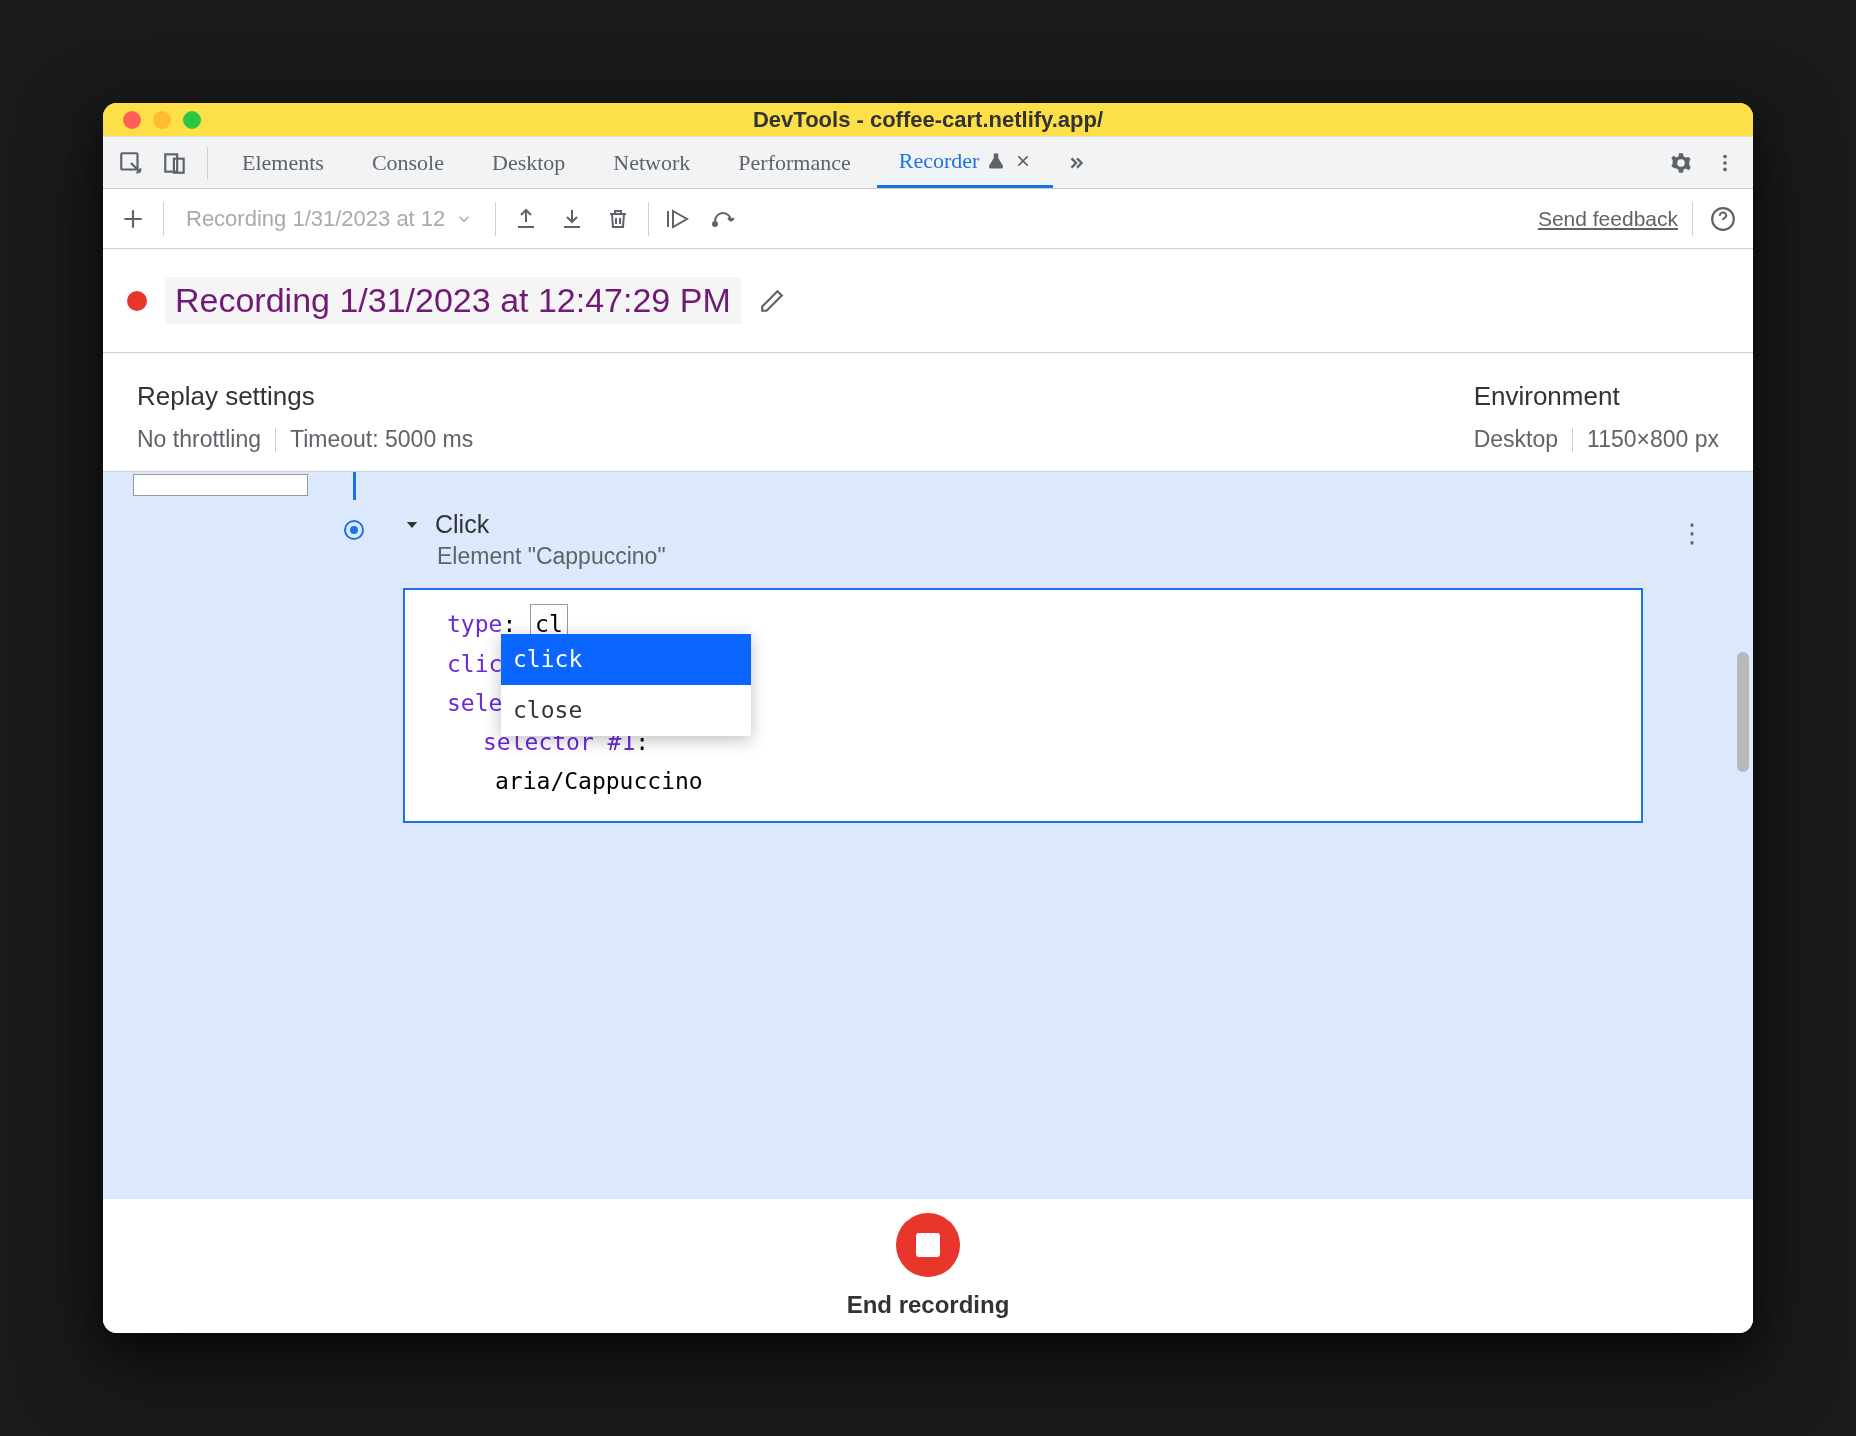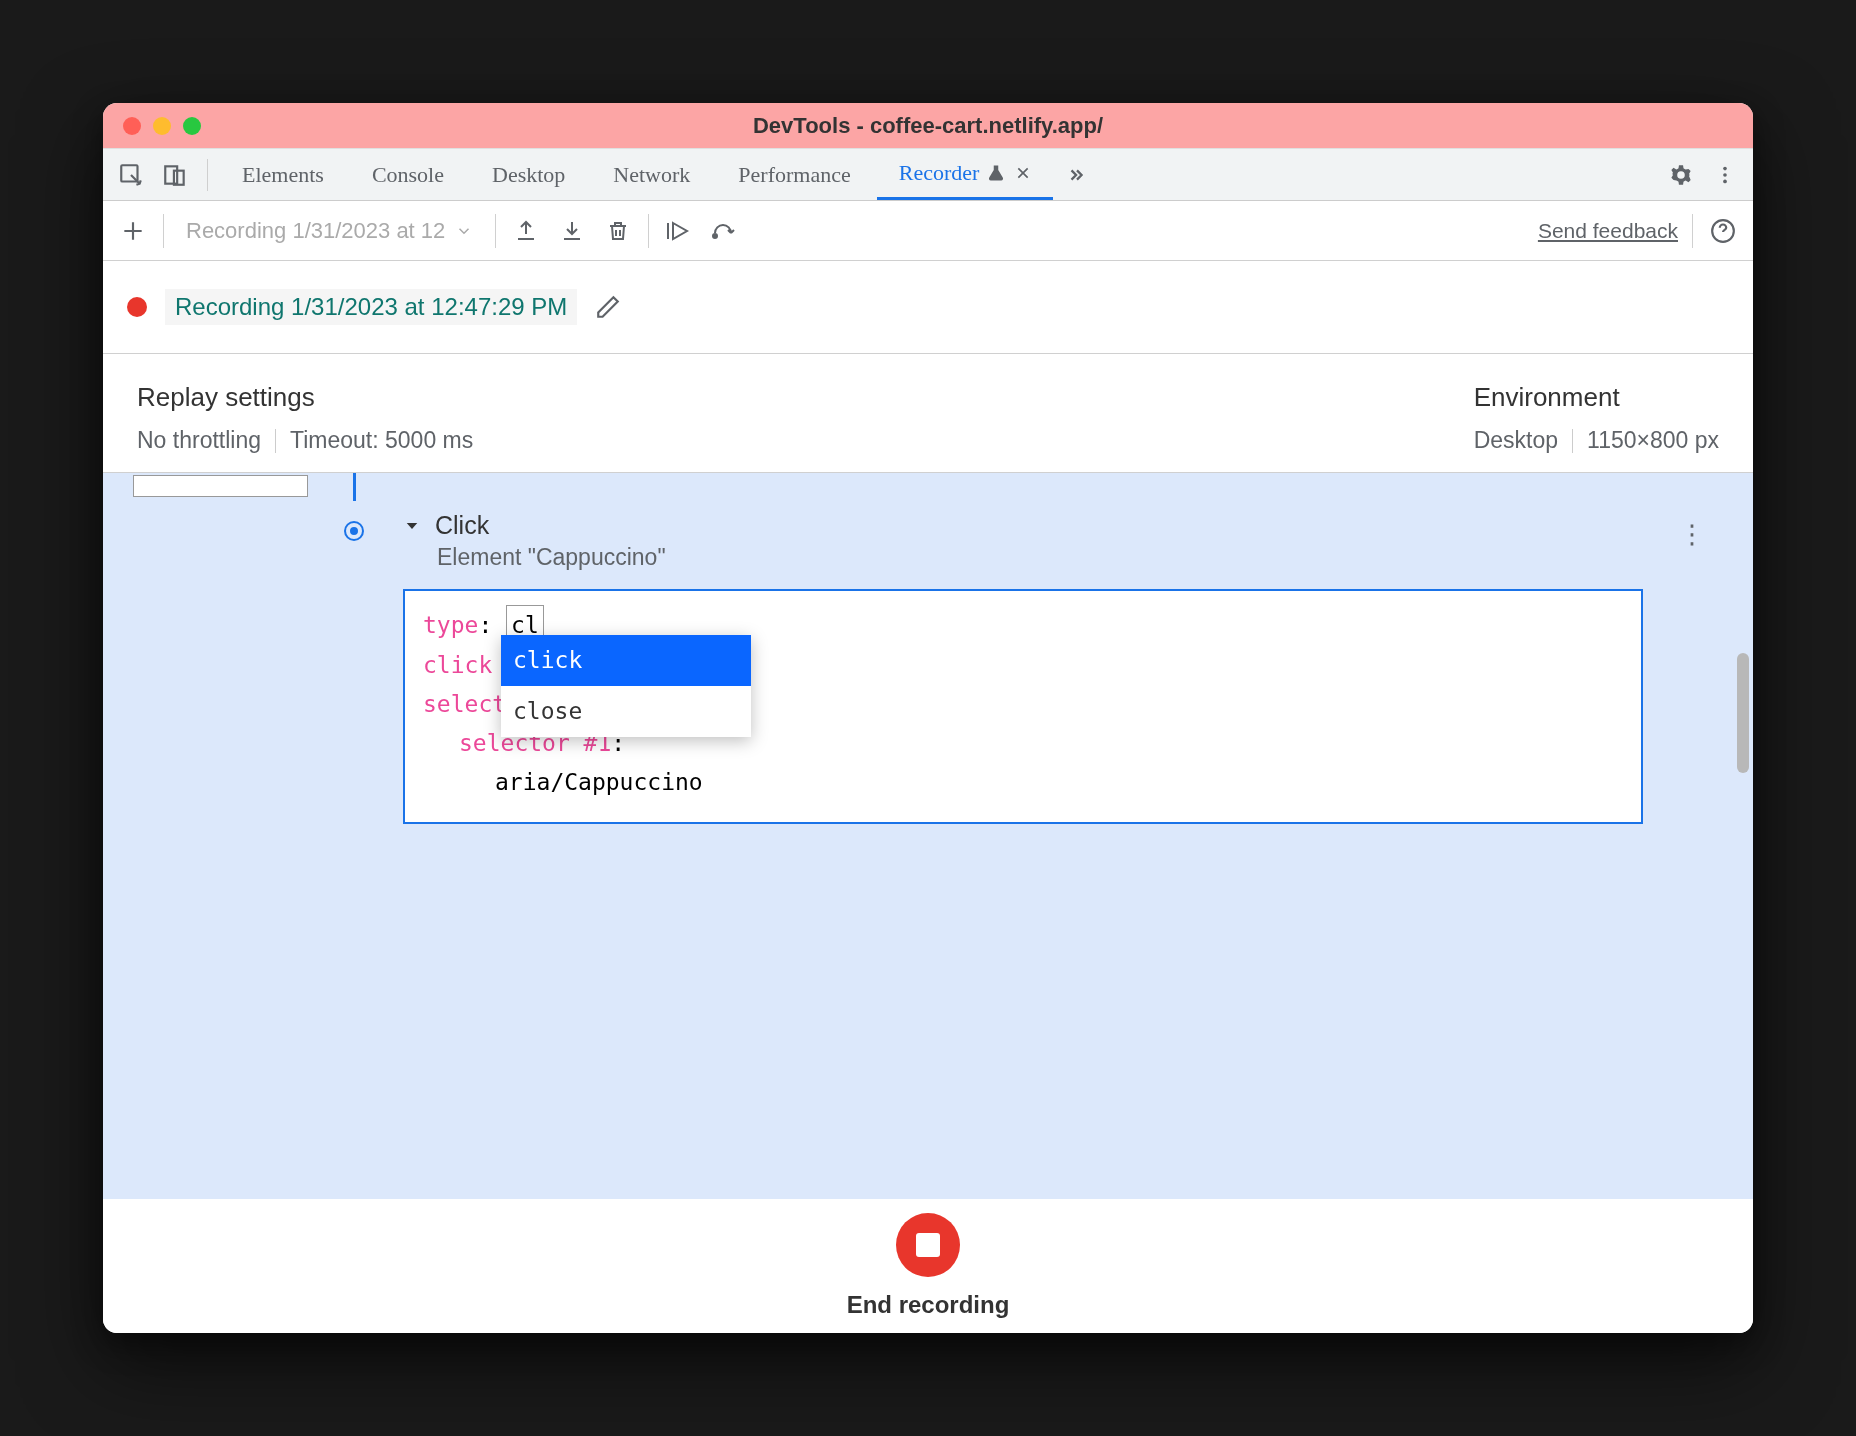--- a/index.html
+++ b/index.html
@@ -1,53 +1,53 @@
 <!DOCTYPE html>
 <html><head>
 <meta charset="utf-8">
 <style>
 * { margin: 0; padding: 0; box-sizing: border-box; }
 body { background: #1a1a1a; width: 1856px; height: 1436px; font-family: -apple-system, "Helvetica Neue", Arial, sans-serif; display: flex; align-items: center; justify-content: center; }
 .window { width: 1650px; height: 1230px; background: #fff; border-radius: 14px; box-shadow: 0 30px 80px rgba(0,0,0,0.6), 0 10px 30px rgba(0,0,0,0.4); overflow: hidden; display: flex; flex-direction: column; }
-.titlebar { height: 46px; background: #fca5a5; display: flex; align-items: center; padding: 0 20px; border-bottom: 1px solid #e0e0e0; position: relative; }
+.titlebar { height: 34px; background: #fde047; display: flex; align-items: center; padding: 0 20px; border-bottom: 1px solid #e0e0e0; position: relative; }
 .traffic { display: flex; gap: 12px; }
 .dot { width: 18px; height: 18px; border-radius: 50%; }
 .dot.red { background: #ff5f57; }
 .dot.yellow { background: #febc2e; }
 .dot.green { background: #28c840; }
 .title { position: absolute; left: 50%; transform: translateX(-50%); font-size: 22px; font-weight: 600; color: #333; }
 .tabs { height: 52px; background: #f1f3f4; display: flex; align-items: center; border-bottom: 1px solid #ccc; padding: 0 8px; gap: 4px; }
 .tab-icon { width: 40px; height: 40px; display: flex; align-items: center; justify-content: center; color: #5f6368; }
 .tab-divider { width: 1px; height: 32px; background: #cfcfcf; margin: 0 8px; }
 .tab { padding: 0 22px; height: 100%; display: flex; align-items: center; font-size: 22px; color: #5f6368; cursor: pointer; gap: 8px; font-family: Liberation Serif, serif; }
 .tab.active { color: #1a73e8; border-bottom: 3px solid #1a73e8; }
 .tab-extra { display: flex; align-items: center; gap: 10px; }
 .spacer { flex: 1; }
 .toolbar { height: 60px; display: flex; align-items: center; padding: 0 14px; border-bottom: 1px solid #d0d0d0; gap: 14px; }
 .tool-icon { width: 32px; height: 32px; display: flex; align-items: center; justify-content: center; color: #5f6368; cursor: pointer; }
 .tool-divider { width: 1px; height: 34px; background: #d0d0d0; }
 .recording-select { display: flex; align-items: center; gap: 10px; color: #aaa; font-size: 22px; padding: 0 8px; }
 .feedback { color: #5f6368; text-decoration: underline; font-size: 21px; cursor: pointer; }
 .title-section { padding: 28px 24px; border-bottom: 1px solid #d0d0d0; display: flex; align-items: center; gap: 18px; }
 .rec-dot { width: 20px; height: 20px; border-radius: 50%; background: #e8362c; }
-.rec-title { font-size: 24px; color: #0f766e; background: #f5f5f5; padding: 4px 10px; }
+.rec-title { font-size: 34px; color: #701a75; background: #f5f5f5; padding: 4px 10px; }
 .settings { padding: 28px 34px 18px; border-bottom: 1px solid #d0d0d0; display: flex; }
 .setting-col { display: flex; flex-direction: column; gap: 14px; }
 .setting-title { font-size: 26px; color: #333; }
 .setting-row { display: flex; align-items: center; gap: 14px; font-size: 23px; color: #5f6368; }
 .setting-sep { width:1px; height:24px; background:#ccc; }
 .step-area { background: #dce8fb; flex: 1; position: relative; overflow: hidden; }
 .thumb { position: absolute; left: 30px; top: 2px; width: 175px; height: 22px; background: #fff; border: 1px solid #999; }
 .timeline-line { position: absolute; left: 250px; top: 0; width: 3px; height: 28px; background: #1a73e8; }
 .step-dot { position: absolute; left: 243px; top: 50px; width: 16px; height: 16px; border-radius: 50%; background: #1a73e8; border: 4px solid #dce8fb; box-shadow: 0 0 0 2px #1a73e8; }
 .step-block { position: absolute; left: 300px; top: 38px; right: 110px; }
 .step-header { display: flex; align-items: center; gap: 14px; font-size: 25px; color: #333; }
 .step-sub { margin-left: 34px; font-size: 23px; color: #5f6368; margin-top: 4px; }
 .code-box { margin-top: 18px; border: 2px solid #1a73e8; background: #fff; padding: 14px 18px; font-family: Menlo, monospace; font-size: 23px; position: relative; line-height: 1.7; }
-.key { color: #ec4899; }
+.key { color: #6d28d9; margin-left: 24px; }
 .val-box { display: inline-block; border: 1px solid #999; padding: 0 4px; }
 .autocomplete { position: absolute; left: 96px; top: 44px; width: 250px; background: #fff; box-shadow: 0 4px 16px rgba(0,0,0,0.25); z-index: 10; }
 .ac-item { padding: 6px 12px; font-family: Menlo, monospace; font-size: 23px; color: #333; }
 .ac-item.sel { background: #0a66ff; color: #fff; }
 .indent1 { padding-left: 36px; }
 .indent2 { padding-left: 72px; }
 .more-dots { position: absolute; right: 48px; top: 46px; color: #5f6368; font-size: 26px; cursor:pointer; }
 .scrollbar { position: absolute; right: 4px; top: 180px; width: 12px; height: 120px; background: #b8b8b8; border-radius: 6px; }
 .footer { height: 134px; background: #fff; display: flex; flex-direction: column; align-items: center; justify-content: center; gap: 14px; font-weight: bold; }
 .stop-btn { width: 64px; height: 64px; border-radius: 50%; background: #e8362c; display: flex; align-items: center; justify-content: center; cursor: pointer; }

